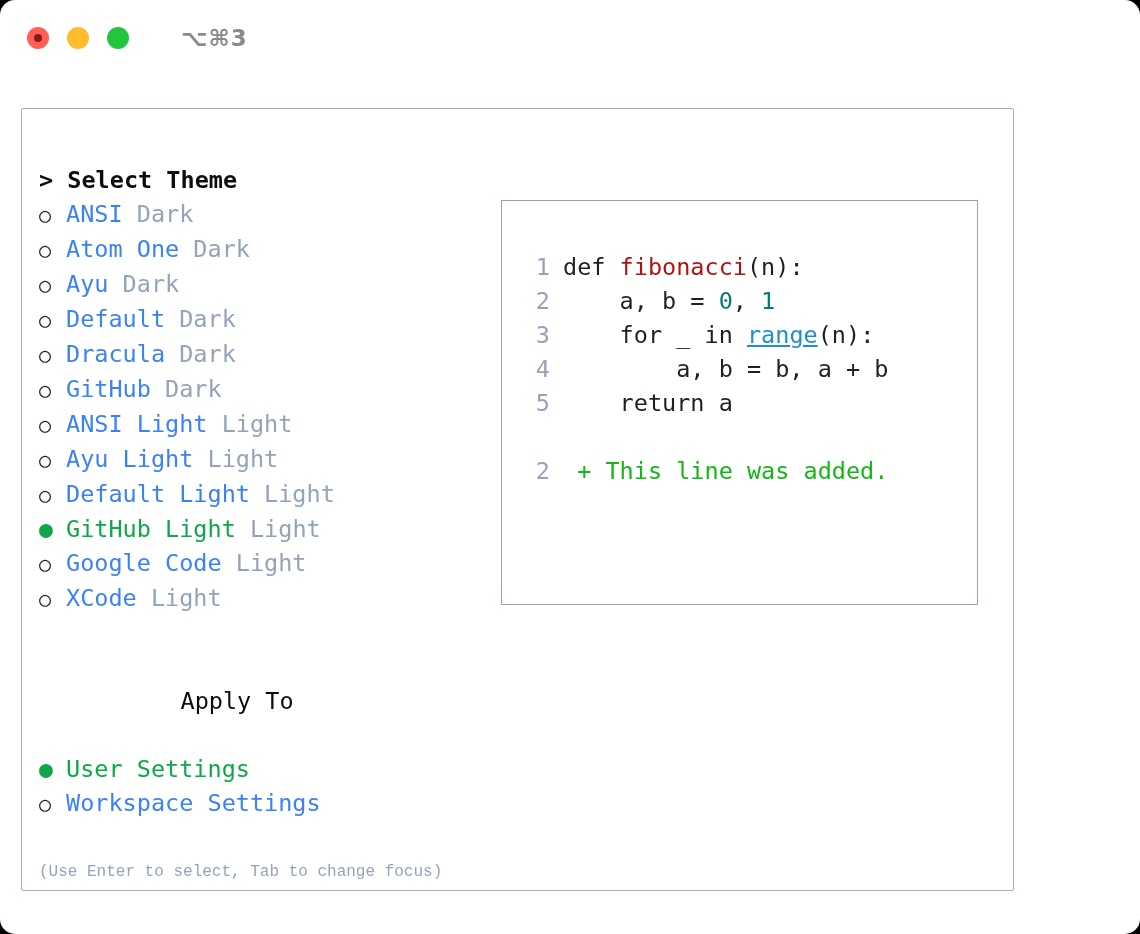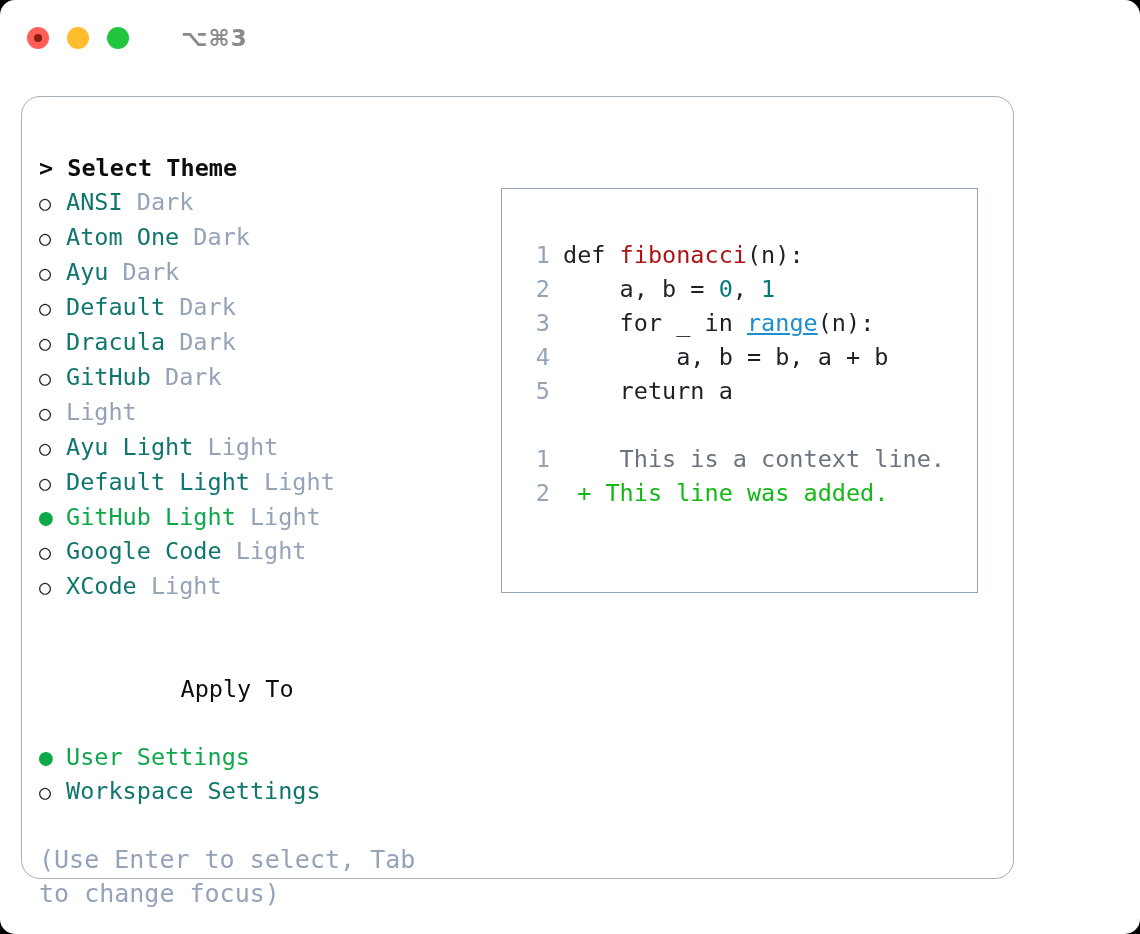--- a/index.html
+++ b/index.html
@@ -72,25 +72,25 @@
     font-weight: 700;
     color: #8a8a8a;
     letter-spacing: 1px;
     white-space: pre;
   }
 
   
   .panel {
     position: absolute;
     left: 21px;
-    top: 96px;
+    top: 108px;
     width: 993px;
     height: 783px;
     border: 1.6px solid #a5aebd;
-    border-radius: 19px;
+    border-radius: 2px;
     box-sizing: border-box;
     background: #ffffff;
   }
 
   .panel-inner {
     position: absolute;
     left: 0; top: 0; right: 0; bottom: 0;
     display: flex;
   }
 
@@ -120,35 +120,36 @@
     color: #1d2026;
     white-space: pre;
   }
   .opt .marker {
     display: inline-block;
     width: 27px;
     flex: 0 0 27px;
     color: #1d2026;
     font-size: 20px;
   }
-  .opt .label { color: #0f766e; }
+  .opt .label { color: #3b82f6; }
   .opt .suffix { color: #94a3b8; }
 
   .opt.selected .marker { color: #0ea84a; font-size: 23px; }
   .opt.selected .label  { color: #0ea84a; }
 
   .spacer-lg { height: 34px; }
   .spacer-md { height: 34px; }
 
   .hint {
-    font-size: 25px;
+    font-size: 16px;
     line-height: 34px;
     color: #94a3b8;
     width: 420px;
     white-space: normal;
+    font-family: Liberation Mono, monospace;
   }
 
   
   .right-col {
     flex: 1;
     padding: 54px 0 0 9px;
     box-sizing: border-box;
   }
   .preview-head {
     font-size: 23.5px;
@@ -212,21 +213,21 @@
 
         <div class="section-head">&gt; Select Theme</div>
 
         <div class="opt-list" id="theme-options">
             <div class="opt"><span class="marker">○</span><span class="label">ANSI </span><span class="suffix">Dark</span></div>
             <div class="opt"><span class="marker">○</span><span class="label">Atom One </span><span class="suffix">Dark</span></div>
             <div class="opt"><span class="marker">○</span><span class="label">Ayu </span><span class="suffix">Dark</span></div>
             <div class="opt"><span class="marker">○</span><span class="label">Default </span><span class="suffix">Dark</span></div>
             <div class="opt"><span class="marker">○</span><span class="label">Dracula </span><span class="suffix">Dark</span></div>
             <div class="opt"><span class="marker">○</span><span class="label">GitHub </span><span class="suffix">Dark</span></div>
-            <div class="opt"><span class="marker">○</span><span class="suffix">Light</span></div>
+            <div class="opt"><span class="marker">○</span><span class="label">ANSI Light </span><span class="suffix">Light</span></div>
             <div class="opt"><span class="marker">○</span><span class="label">Ayu Light </span><span class="suffix">Light</span></div>
             <div class="opt"><span class="marker">○</span><span class="label">Default Light </span><span class="suffix">Light</span></div>
             <div class="opt selected"><span class="marker">●</span><span class="label">GitHub Light </span><span class="suffix">Light</span></div>
             <div class="opt"><span class="marker">○</span><span class="label">Google Code </span><span class="suffix">Light</span></div>
             <div class="opt"><span class="marker">○</span><span class="label">XCode </span><span class="suffix">Light</span></div>
           </div>
 
         <div class="spacer-lg"></div>
 
         <div class="section-head indented">
@@ -248,21 +249,20 @@
         <div class="code-box">
           <div id="code-lines">
               <div class="code-line"><span class="gutter">1</span><span class="tok-plain">def </span><span class="tok-fn">fibonacci</span><span class="tok-plain">(n):</span></div>
               <div class="code-line"><span class="gutter">2</span><span class="tok-plain">    a, b = </span><span class="tok-num">0</span><span class="tok-plain">, </span><span class="tok-num">1</span></div>
               <div class="code-line"><span class="gutter">3</span><span class="tok-plain">    for _ in </span><span class="tok-call">range</span><span class="tok-plain">(n):</span></div>
               <div class="code-line"><span class="gutter">4</span><span class="tok-plain">        a, b = b, a + b</span></div>
               <div class="code-line"><span class="gutter">5</span><span class="tok-plain">    return a</span></div>
             </div>
           <div class="diff-gap"></div>
           <div id="diff-lines">
-              <div class="code-line"><span class="gutter">1</span><span class="diff-ctx">    This is a context line.</span></div>
               <div class="code-line"><span class="gutter">2</span><span class="diff-add"> + This line was added.</span></div>
             </div>
         </div>
       </div>
 
     </div>
   </div>
 
 </div>
 

